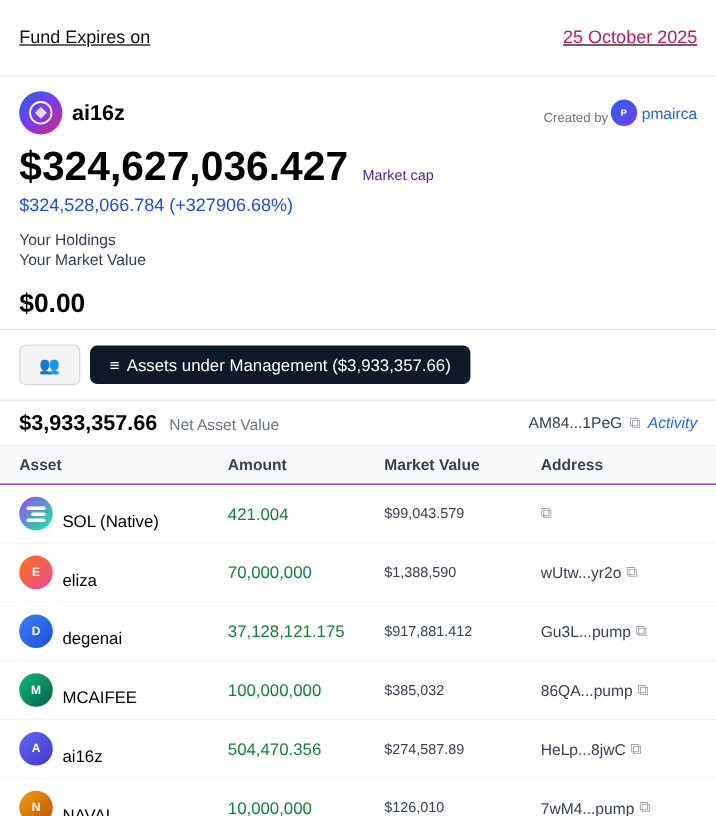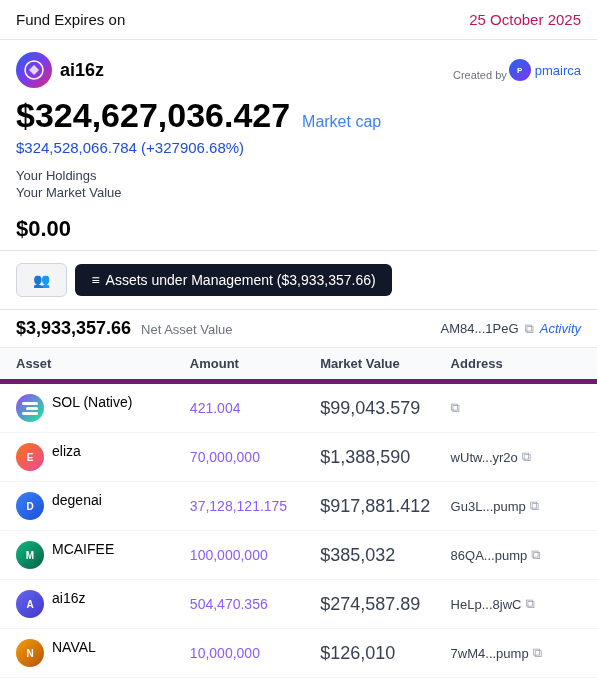--- a/index.html
+++ b/index.html
@@ -9,22 +9,23 @@
       color: #000;
       width: 597px;
       min-height: 680px;
       font-size: 14px;
     }
 
     .header-bar {
       display: flex;
       justify-content: space-between;
       align-items: center;
-      padding: 11px 16px;
+      padding: 23px 16px;
       border-bottom: 1px solid #e5e7eb;
+      text-decoration: underline;
     }
     .fund-expires-label {
       font-size: 15px;
       font-weight: 500;
       color: #111;
     }
     .fund-expires-date {
       font-size: 15px;
       color: #be185d;
     }
@@ -94,22 +95,22 @@
       text-decoration: none;
     }
 
     .market-cap-value {
       font-size: 34px;
       font-weight: 700;
       color: #000;
       display: inline;
     }
     .market-cap-label {
-      font-size: 16px;
-      color: #3b82f6;
+      font-size: 12px;
+      color: #4c1d95;
       margin-left: 8px;
     }
     .price-change {
       font-size: 15px;
       color: #1d4ed8;
       margin: 4px 0 12px;
     }
 
     .holdings-label {
       font-size: 13px;
@@ -191,37 +192,37 @@
     }
 
     .asset-table {
       width: 100%;
     }
     .table-header {
       display: grid;
       grid-template-columns: 2fr 1.5fr 1.5fr 1.5fr;
       padding: 8px 16px;
       background: #f9fafb;
-      border-bottom: 5px solid #701a75;
+      border-bottom: 1px solid #701a75;
     }
     .table-header span {
       font-size: 13px;
       font-weight: 600;
       color: #374151;
     }
     .table-row {
       display: grid;
       grid-template-columns: 2fr 1.5fr 1.5fr 1.5fr;
       padding: 10px 16px;
       border-bottom: 1px solid #f3f4f6;
       align-items: center;
     }
     .asset-name-cell {
       display: flex;
-      align-items: flex-start;
+      align-items: flex-end;
       gap: 8px;
     }
     .asset-avatar {
       width: 28px;
       height: 28px;
       border-radius: 50%;
       display: flex;
       align-items: center;
       justify-content: center;
       font-size: 10px;
@@ -243,24 +244,24 @@
     .sol-line:nth-child(1) { width: 16px; }
     .sol-line:nth-child(2) { width: 12px; margin-left: 4px; }
     .sol-line:nth-child(3) { width: 16px; }
 
     .asset-label {
       font-size: 14px;
       font-weight: 500;
     }
     .cell-amount {
       font-size: 14px;
-      color: #8b5cf6;
+      color: #15803d;
     }
     .cell-value {
-      font-size: 18px;
+      font-size: 12px;
       color: #374151;
     }
     .cell-address {
       display: flex;
       align-items: center;
       gap: 4px;
       font-size: 13px;
       color: #374151;
     }
     .copy-btn {

